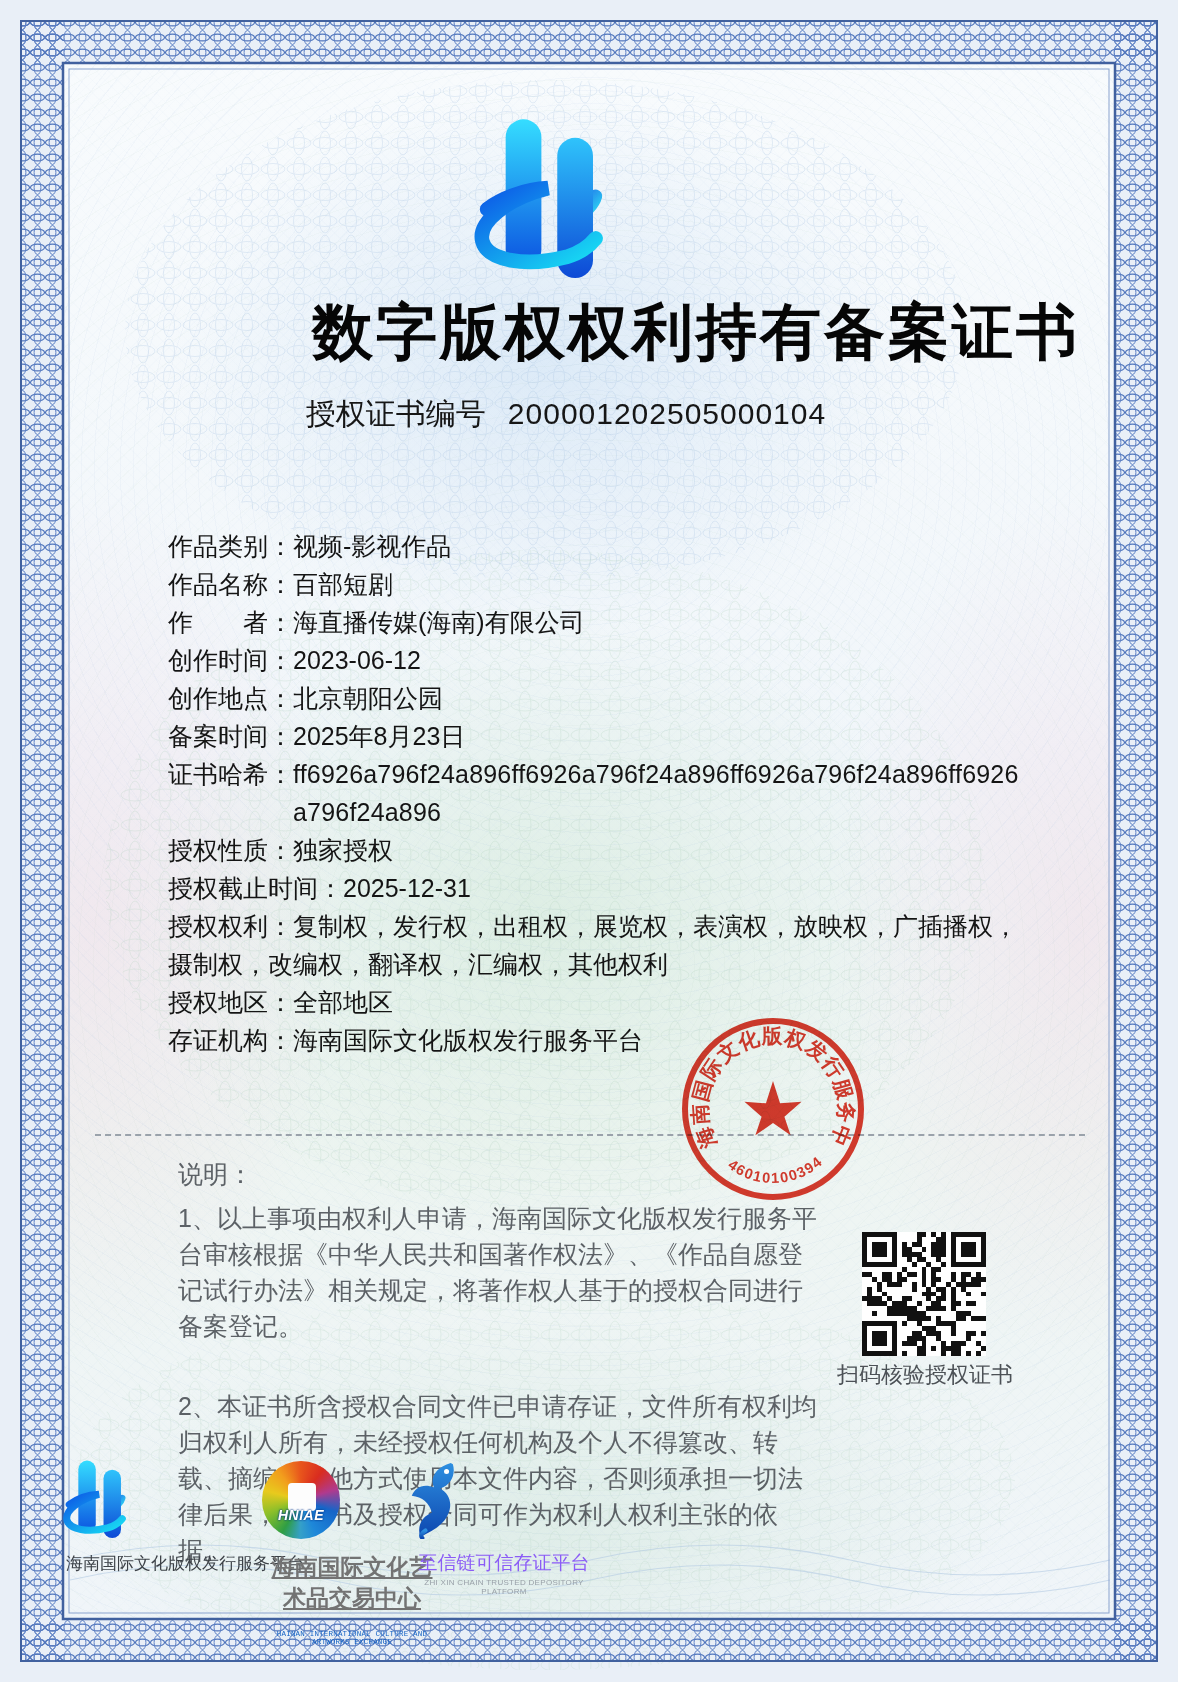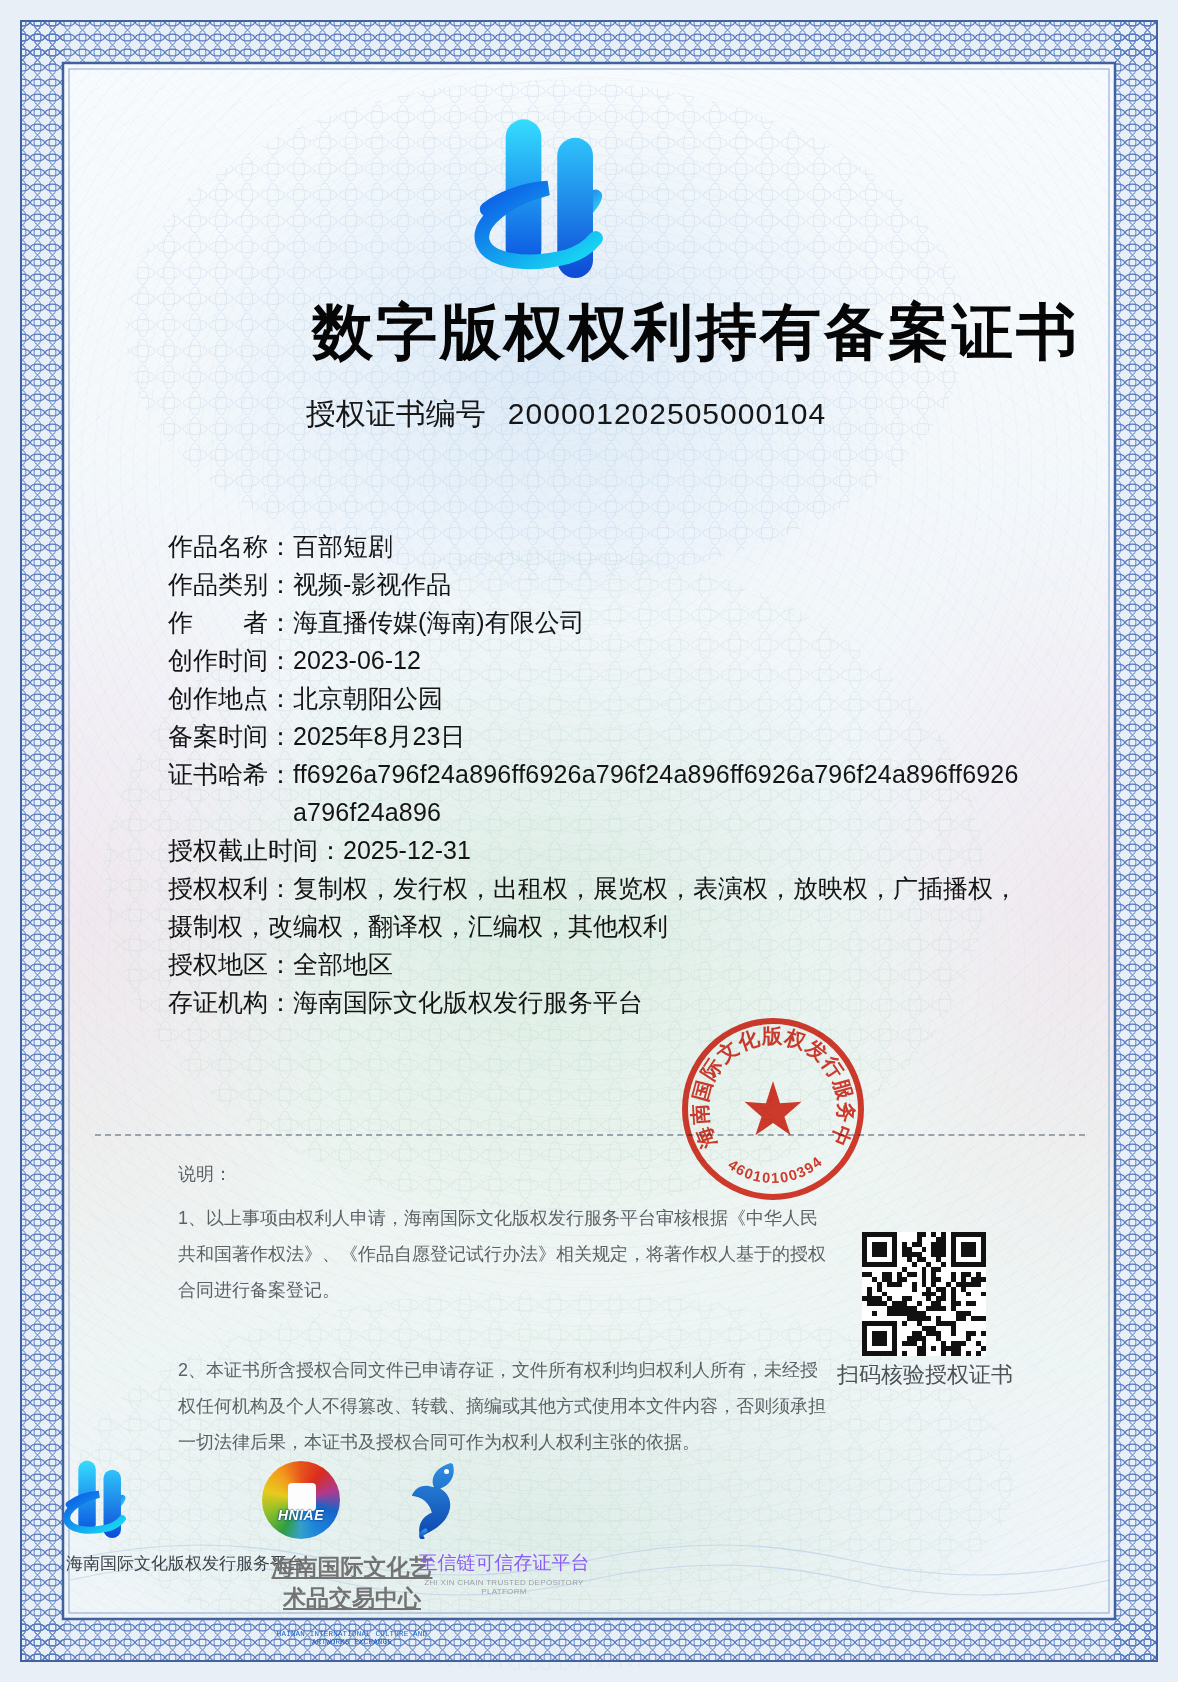--- a/index.html
+++ b/index.html
@@ -30,21 +30,21 @@
   
   .fields{position:absolute;left:168px;top:527px;width:852px;font-size:25px;line-height:38px;color:#141414;}
   .row .lab{white-space:nowrap;}
   .row.hang{display:flex;}
   .row.hang .val{flex:1;word-break:break-all;letter-spacing:.2px;}
   
   .divider{position:absolute;left:95px;top:1134px;width:990px;border-top:2px dashed #9aa2ab;}
   
   .seal{position:absolute;left:668px;top:1004px;width:210px;height:210px;mix-blend-mode:multiply;opacity:.92;}
   
-  .notes{position:absolute;left:178px;top:1156px;width:648px;font-size:18px;line-height:36px;color:#5c6166;}
+  .notes{position:absolute;left:178px;top:1156px;width:648px;font-size:25px;line-height:36px;color:#5c6166;}
   .notes .n1{margin-top:8px;}
   .notes .n2{margin-top:44px;}
   
   .qr{position:absolute;left:862px;top:1232px;width:124px;height:124px;background:#fff;}
   .qr svg{display:block;width:124px;height:124px;}
   .qrcap{position:absolute;left:820px;top:1360px;width:210px;text-align:center;font-size:22px;color:#4c5156;}
   
   .fcol{position:absolute;top:1452px;text-align:center;}
   .fcol .logobox{height:96px;display:flex;align-items:center;justify-content:flex-start;font-style:italic;}
   .c1{left:60px;width:250px;} .c2{left:262px;width:180px;} .c3{left:404px;width:200px;}
@@ -124,30 +124,31 @@
     <path d="M14 72 a46 22 -14 0 1 46 -16 a52 24 -14 1 0 14 52 q14 -4 22 -14" fill="none" stroke="url(#gRing)" stroke-width="11" stroke-linecap="round"></path>
   </svg>
 
   <div class="title">数字版权权利持有备案证书</div>
 
   <div class="certno">
     <span>授权证书编号</span><span class="no">200001202505000104</span>
   </div>
 
   <div class="fields">
+    <div class="row"><span class="lab">作品类别：</span><span class="val">视频-影视作品</span></div>
     <div class="row"><span class="lab">作品名称：</span><span class="val">百部短剧</span></div>
-    <div class="row"><span class="lab">作品类别：</span><span class="val">视频-影视作品</span></div>
     <div class="row"><span class="lab">作　　者：</span><span class="val">海直播传媒(海南)有限公司</span></div>
     <div class="row"><span class="lab">创作时间：</span><span class="val">2023-06-12</span></div>
     <div class="row"><span class="lab">创作地点：</span><span class="val">北京朝阳公园</span></div>
     <div class="row"><span class="lab">备案时间：</span><span class="val">2025年8月23日</span></div>
     <div class="row hang">
         <span class="lab">证书哈希：</span>
         <span class="val">ff6926a796f24a896ff6926a796f24a896ff6926a796f24a896ff6926a796f24a896</span>
       </div>
+    <div class="row"><span class="lab">授权性质：</span><span class="val">独家授权</span></div>
     <div class="row"><span class="lab">授权截止时间：</span><span class="val">2025-12-31</span></div>
     <div class="row"><span class="lab">授权权利：</span><span class="val">复制权，发行权，出租权，展览权，表演权，放映权，广插播权，摄制权，改编权，翻译权，汇编权，其他权利</span></div>
     <div class="row"><span class="lab">授权地区：</span><span class="val">全部地区</span></div>
     <div class="row"><span class="lab">存证机构：</span><span class="val">海南国际文化版权发行服务平台</span></div>
   </div>
 
   <div class="divider"></div>
 
   <svg class="seal" viewBox="-105 -105 210 210">
     <defs>

